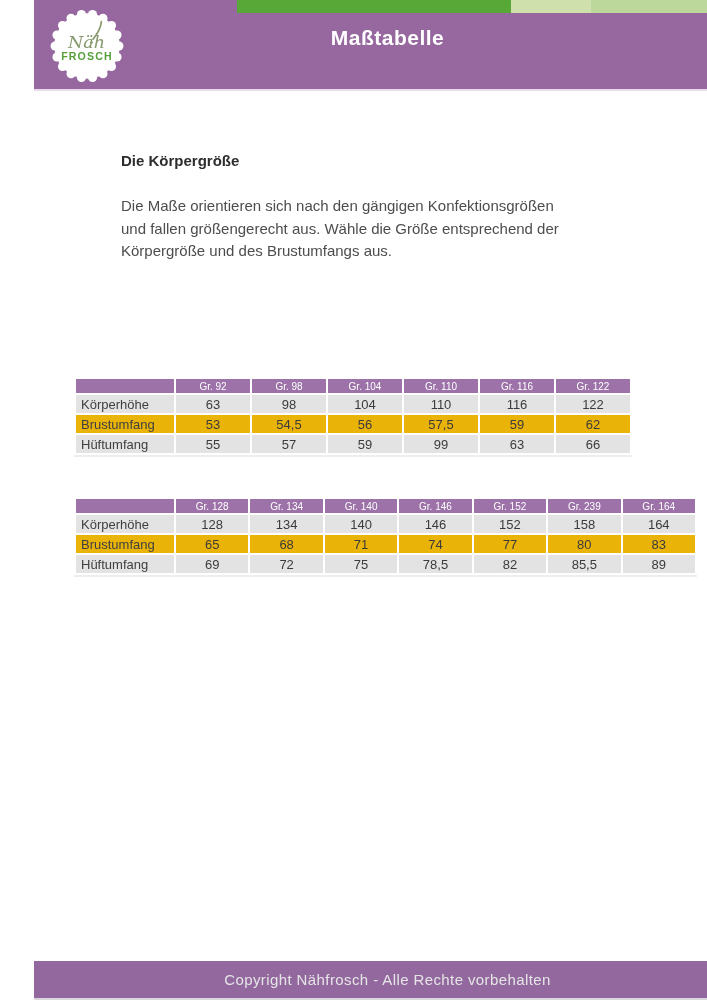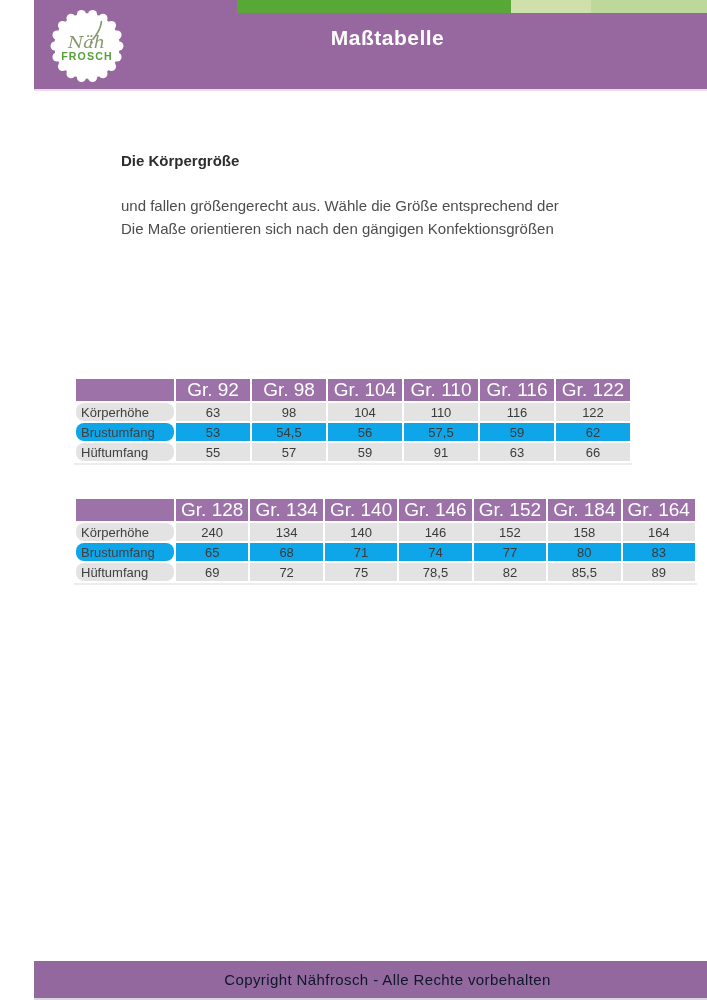--- a/index.html
+++ b/index.html
@@ -29,31 +29,31 @@
   .content-paragraph { position:absolute; left:87px; top:195px; width:560px; font-size:15px;
                        color:#4d4d4d; line-height:22.5px; }
 
   
   .table-wrap { position:absolute; box-shadow:0 2px 0 #eeedee; }
   .table-wrap-1 { left:40px; top:377px; width:558px; }
   .table-wrap-2 { left:40px; top:497px; width:623px; }
   table.size-table { width:100%; border-collapse:separate; border-spacing:2px; table-layout:fixed;
                      background:#ffffff; }
   col.label-col { width:98px; }
-  .size-table th { background:#9c72a9; color:#ffffff; font-weight:normal; font-size:19px;
+  .size-table th { background:#9c72a9; color:#ffffff; font-weight:normal; font-size:10px;
                    height:14px; text-align:center; overflow:hidden; }
   .size-table td { background:#e3e3e3; color:#3b3b3b; font-size:13px; height:18px;
                    text-align:center; overflow:hidden; }
-  .size-table tr.plain td { background:#0ea5e9; }
-  .size-table td.label { text-align:left; padding-left:5px; color:#404040;border-radius:8px; }
+  .size-table tr.plain td { background:#eab308; }
+  .size-table td.label { text-align:left; padding-left:5px; color:#404040; }
 
   
   .footer { position:absolute; left:0; top:961px; width:707px; height:37px; background:#92689e;
             display:flex; align-items:center; justify-content:center; }
-  .footer-text { color:#0f172a; font-size:15px; letter-spacing:0.4px; }
+  .footer-text { color:#e5e5e5; font-size:15px; letter-spacing:0.4px; }
   .footer-bottom-strip { position:absolute; left:0; top:998px; width:707px; height:2px;
                          background:#dad6de; }
 </style>
 </head>
 <body>
 
 <div class="page">
 
   <div class="header">
     <div class="topbar-seg seg-dark"></div>
@@ -89,22 +89,23 @@
         <text class="logo-frosch" x="50" y="69" text-anchor="middle">FROSCH</text>
       </svg>
     </div>
 
     <div class="page-title">Maßtabelle</div>
   </div>
   <div class="header-underline"></div>
 
   <div class="content-heading">Die Körpergröße</div>
   <div class="content-paragraph">
+    <div>Die Maße orientieren sich nach den gängigen Konfektionsgrößen</div>
     <div>und fallen größengerecht aus. Wähle die Größe entsprechend der</div>
-    <div>Die Maße orientieren sich nach den gängigen Konfektionsgrößen</div>
+    <div>Körpergröße und des Brustumfangs aus.</div>
   </div>
 
   <div class="table-wrap table-wrap-1">
       <table class="size-table">
         <colgroup>
           <col class="label-col">
           <col>
           <col>
           <col>
           <col>
@@ -139,21 +140,21 @@
             <td>56</td>
             <td>57,5</td>
             <td>59</td>
             <td>62</td>
           </tr>
           <tr class="shaded">
             <td class="label">Hüftumfang</td>
             <td>55</td>
             <td>57</td>
             <td>59</td>
-            <td>91</td>
+            <td>99</td>
             <td>63</td>
             <td>66</td>
           </tr>
         </tbody>
       </table>
     </div>
   <div class="table-wrap table-wrap-2">
       <table class="size-table">
         <colgroup>
           <col class="label-col">
@@ -166,28 +167,28 @@
           <col>
         </colgroup>
         <thead>
           <tr>
             <th></th>
             <th>Gr. 128</th>
             <th>Gr. 134</th>
             <th>Gr. 140</th>
             <th>Gr. 146</th>
             <th>Gr. 152</th>
-            <th>Gr. 184</th>
+            <th>Gr. 239</th>
             <th>Gr. 164</th>
           </tr>
         </thead>
         <tbody>
           <tr class="shaded">
             <td class="label">Körperhöhe</td>
-            <td>240</td>
+            <td>128</td>
             <td>134</td>
             <td>140</td>
             <td>146</td>
             <td>152</td>
             <td>158</td>
             <td>164</td>
           </tr>
           <tr class="plain">
             <td class="label">Brustumfang</td>
             <td>65</td>

